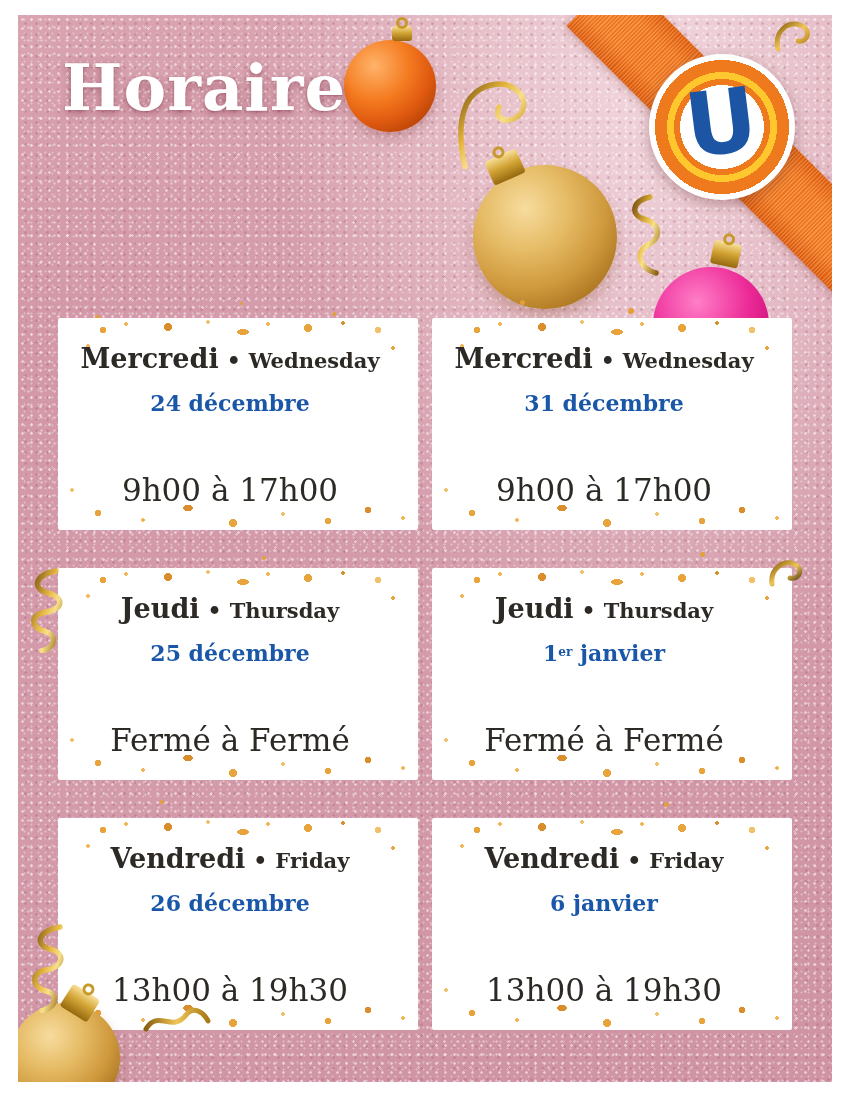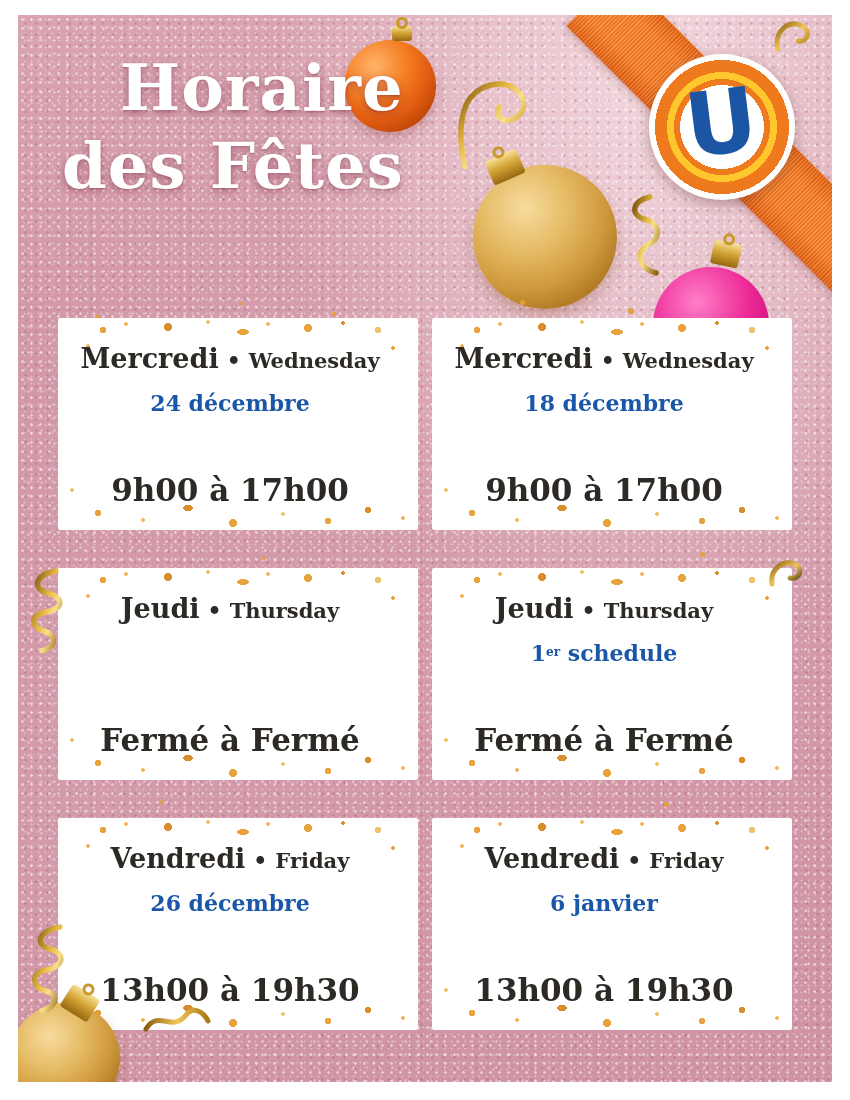--- a/index.html
+++ b/index.html
@@ -87,36 +87,35 @@
       radial-gradient(circle 3px at 270px 203px,#e8a33d 98%,transparent),
       radial-gradient(circle 3px at 310px 192px,#d98e2b 98%,transparent),
       radial-gradient(circle 2px at 345px 200px,#f3b555 98%,transparent),
       radial-gradient(circle 2px at 14px 172px,#f0c06a 98%,transparent);}
   .dayline{color:#2d2a26;line-height:34px;white-space:nowrap;}
   .day-fr{font-size:27px;font-weight:bold;}
   .bullet{font-size:22px;font-weight:bold;margin:0 8px;}
   .day-en{font-size:21px;font-weight:bold;}
   .dateline{color:#1a57a8;font-size:22px;font-weight:bold;line-height:40px;margin-top:3px;white-space:nowrap;}
   .sup{font-size:0.55em;vertical-align:baseline;position:relative;top:-0.45em;margin-top:24px;}
-  .hours{color:#2d2a26;font-size:31px;font-weight:bold;margin-top:auto;margin-bottom:22px;white-space:nowrap;}
+  .hours{color:#2d2a26;font-size:31px;font-weight:normal;margin-top:auto;margin-bottom:22px;white-space:nowrap;}
 </style>
 </head>
 <body>
 
 <div class="page">
   <div class="poster">
 
     <div class="ribbon"></div>
     <div class="logo">
       <span class="logo-u">U</span>
     </div>
 
     <div class="titleblock">
       <div class="title-line">Horaire</div>
-      <div class="title-line">des Fêtes</div>
     </div>
 
     <div class="ball ball-orange"></div>
     <div class="cap cap-orange"></div>
     <div class="ball ball-gold"></div>
     <div class="cap cap-gold"></div>
     <div class="ball ball-pink"></div>
     <div class="cap cap-pink"></div>
     <div class="ball ball-gold-bottom"></div>
     <div class="cap cap-gold-bottom"></div>
@@ -218,38 +217,41 @@
           <span>24 décembre</span><sup class="sup"></sup><span></span>
         </div>
         <div class="hours">9h00 à 17h00</div>
       </div>
 
       <div class="card">
         <div class="dayline">
           <span class="day-fr">Mercredi</span><span class="bullet">•</span><span class="day-en">Wednesday</span>
         </div>
         <div class="dateline">
-          <span>18 décembre</span><sup class="sup"></sup><span></span>
+          <span>31 décembre</span><sup class="sup"></sup><span></span>
         </div>
         <div class="hours">9h00 à 17h00</div>
       </div>
 
       <div class="card">
         <div class="dayline">
           <span class="day-fr">Jeudi</span><span class="bullet">•</span><span class="day-en">Thursday</span>
         </div>
+        <div class="dateline">
+          <span>25 décembre</span><sup class="sup"></sup><span></span>
+        </div>
         <div class="hours">Fermé à Fermé</div>
       </div>
 
       <div class="card">
         <div class="dayline">
           <span class="day-fr">Jeudi</span><span class="bullet">•</span><span class="day-en">Thursday</span>
         </div>
         <div class="dateline">
-          <span>1</span><sup class="sup">er</sup><span> schedule</span>
+          <span>1</span><sup class="sup">er</sup><span> janvier</span>
         </div>
         <div class="hours">Fermé à Fermé</div>
       </div>
 
       <div class="card">
         <div class="dayline">
           <span class="day-fr">Vendredi</span><span class="bullet">•</span><span class="day-en">Friday</span>
         </div>
         <div class="dateline">
           <span>26 décembre</span><sup class="sup"></sup><span></span>

